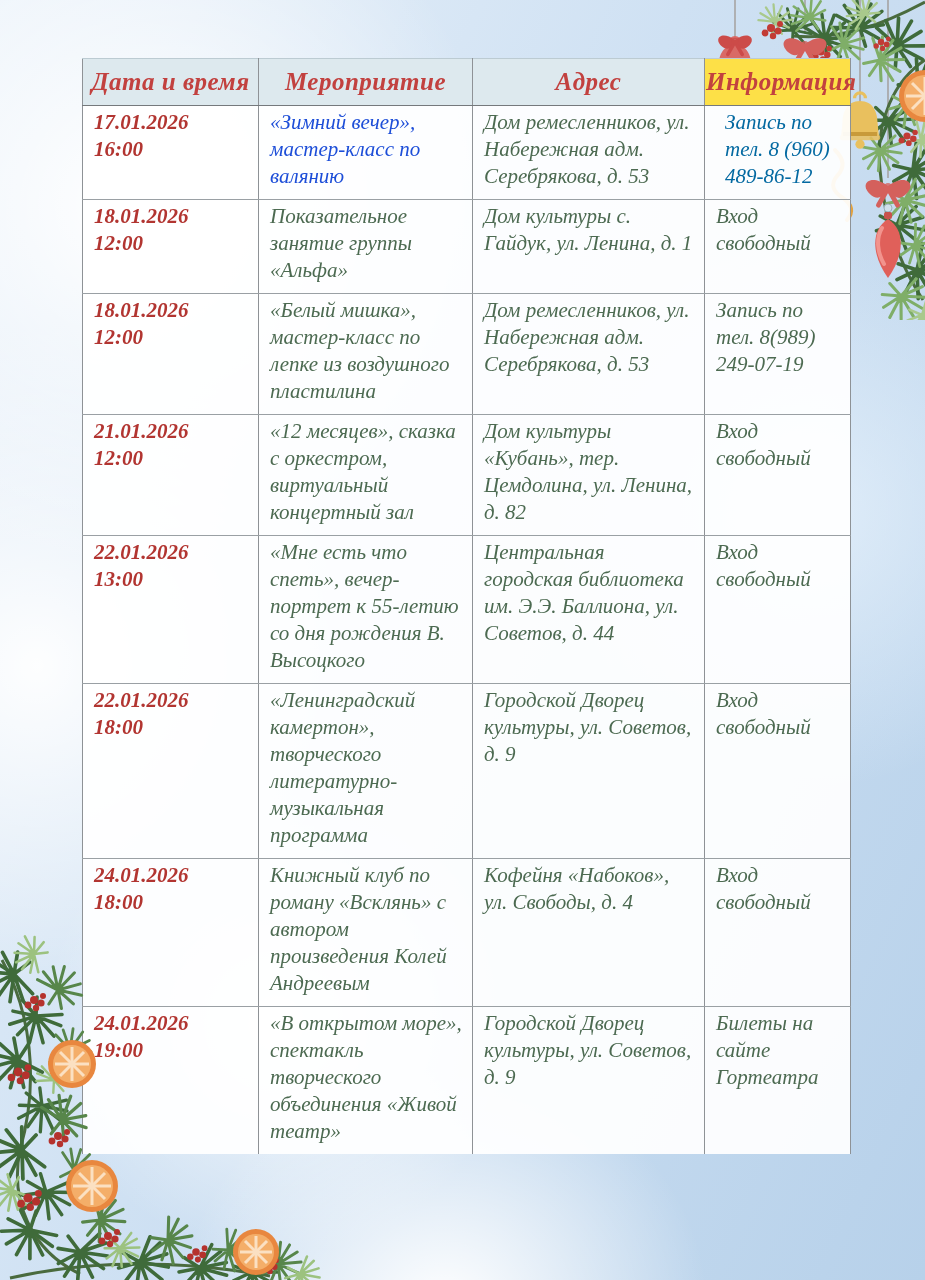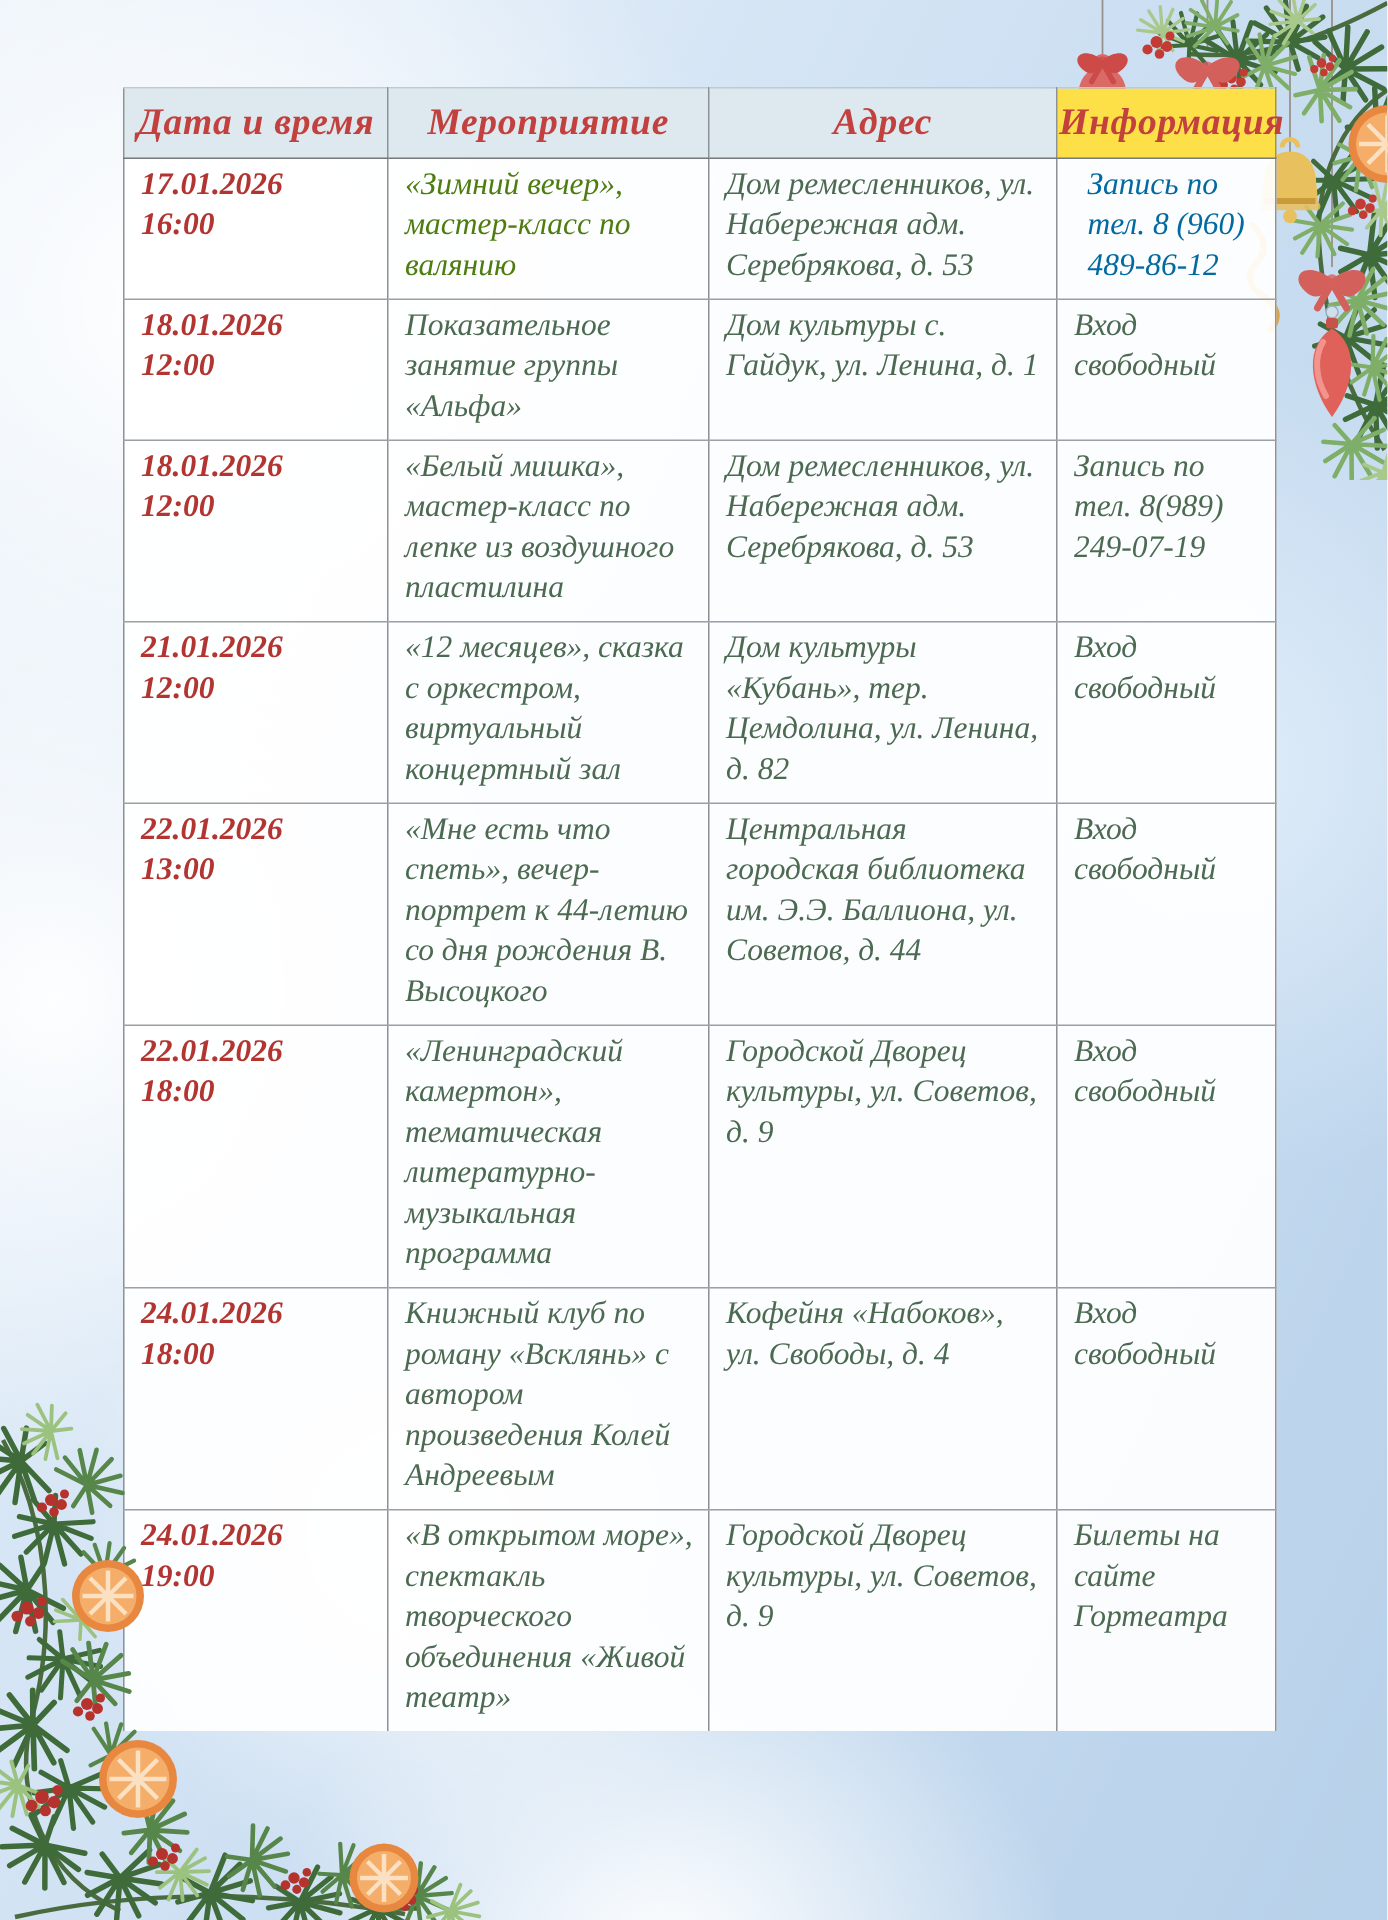--- a/index.html
+++ b/index.html
@@ -234,21 +234,21 @@
         <th style="color: rgb(194, 65, 63); background: rgb(221, 233, 238);">Адрес</th>
         <th style="color: rgb(194, 65, 63); background: #fde047;">Информация</th>
       </tr>
     </thead>
     <tbody id="table-body">
     <tr>
       <td class="c-date" style="color: rgb(178, 53, 49);">
         <div>17.01.2026</div>
         <div>16:00</div>
       </td>
-      <td style="color: #4d7c0f;">«Зимний вечер», мастер-класс по валянию</td>
+      <td style="color: #1d4ed8;">«Зимний вечер», мастер-класс по валянию</td>
       <td style="color: rgb(76, 106, 81);">Дом ремесленников, ул. Набережная адм. Серебрякова, д. 53</td>
       <td style="color: #0369a1; padding-left: 20px;">Запись по тел. 8 (960) 489-86-12</td>
     </tr>
 
     <tr>
       <td class="c-date" style="color: rgb(178, 53, 49);">
         <div>18.01.2026</div>
         <div>12:00</div>
       </td>
       <td style="color: rgb(76, 106, 81);">Показательное занятие группы «Альфа»</td>
@@ -274,31 +274,31 @@
       <td style="color: rgb(76, 106, 81);">«12 месяцев», сказка с оркестром, виртуальный концертный зал</td>
       <td style="color: rgb(76, 106, 81);">Дом культуры «Кубань», тер. Цемдолина, ул. Ленина, д. 82</td>
       <td style="color: rgb(76, 106, 81);">Вход свободный</td>
     </tr>
 
     <tr>
       <td class="c-date" style="color: rgb(178, 53, 49);">
         <div>22.01.2026</div>
         <div>13:00</div>
       </td>
-      <td style="color: rgb(76, 106, 81);">«Мне есть что спеть», вечер-портрет к 44-летию со дня рождения В. Высоцкого</td>
+      <td style="color: rgb(76, 106, 81);">«Мне есть что спеть», вечер-портрет к 55-летию со дня рождения В. Высоцкого</td>
       <td style="color: rgb(76, 106, 81);">Центральная городская библиотека им. Э.Э. Баллиона, ул. Советов, д. 44</td>
       <td style="color: rgb(76, 106, 81);">Вход свободный</td>
     </tr>
 
     <tr>
       <td class="c-date" style="color: rgb(178, 53, 49);">
         <div>22.01.2026</div>
         <div>18:00</div>
       </td>
-      <td style="color: rgb(76, 106, 81);">«Ленинградский камертон», тематическая литературно-музыкальная программа</td>
+      <td style="color: rgb(76, 106, 81);">«Ленинградский камертон», творческого литературно-музыкальная программа</td>
       <td style="color: rgb(76, 106, 81);">Городской Дворец культуры, ул. Советов, д. 9</td>
       <td style="color: rgb(76, 106, 81);">Вход свободный</td>
     </tr>
 
 
     <tr>
       <td class="c-date" style="color: rgb(178, 53, 49);">
         <div>24.01.2026</div>
         <div>18:00</div>
       </td>

